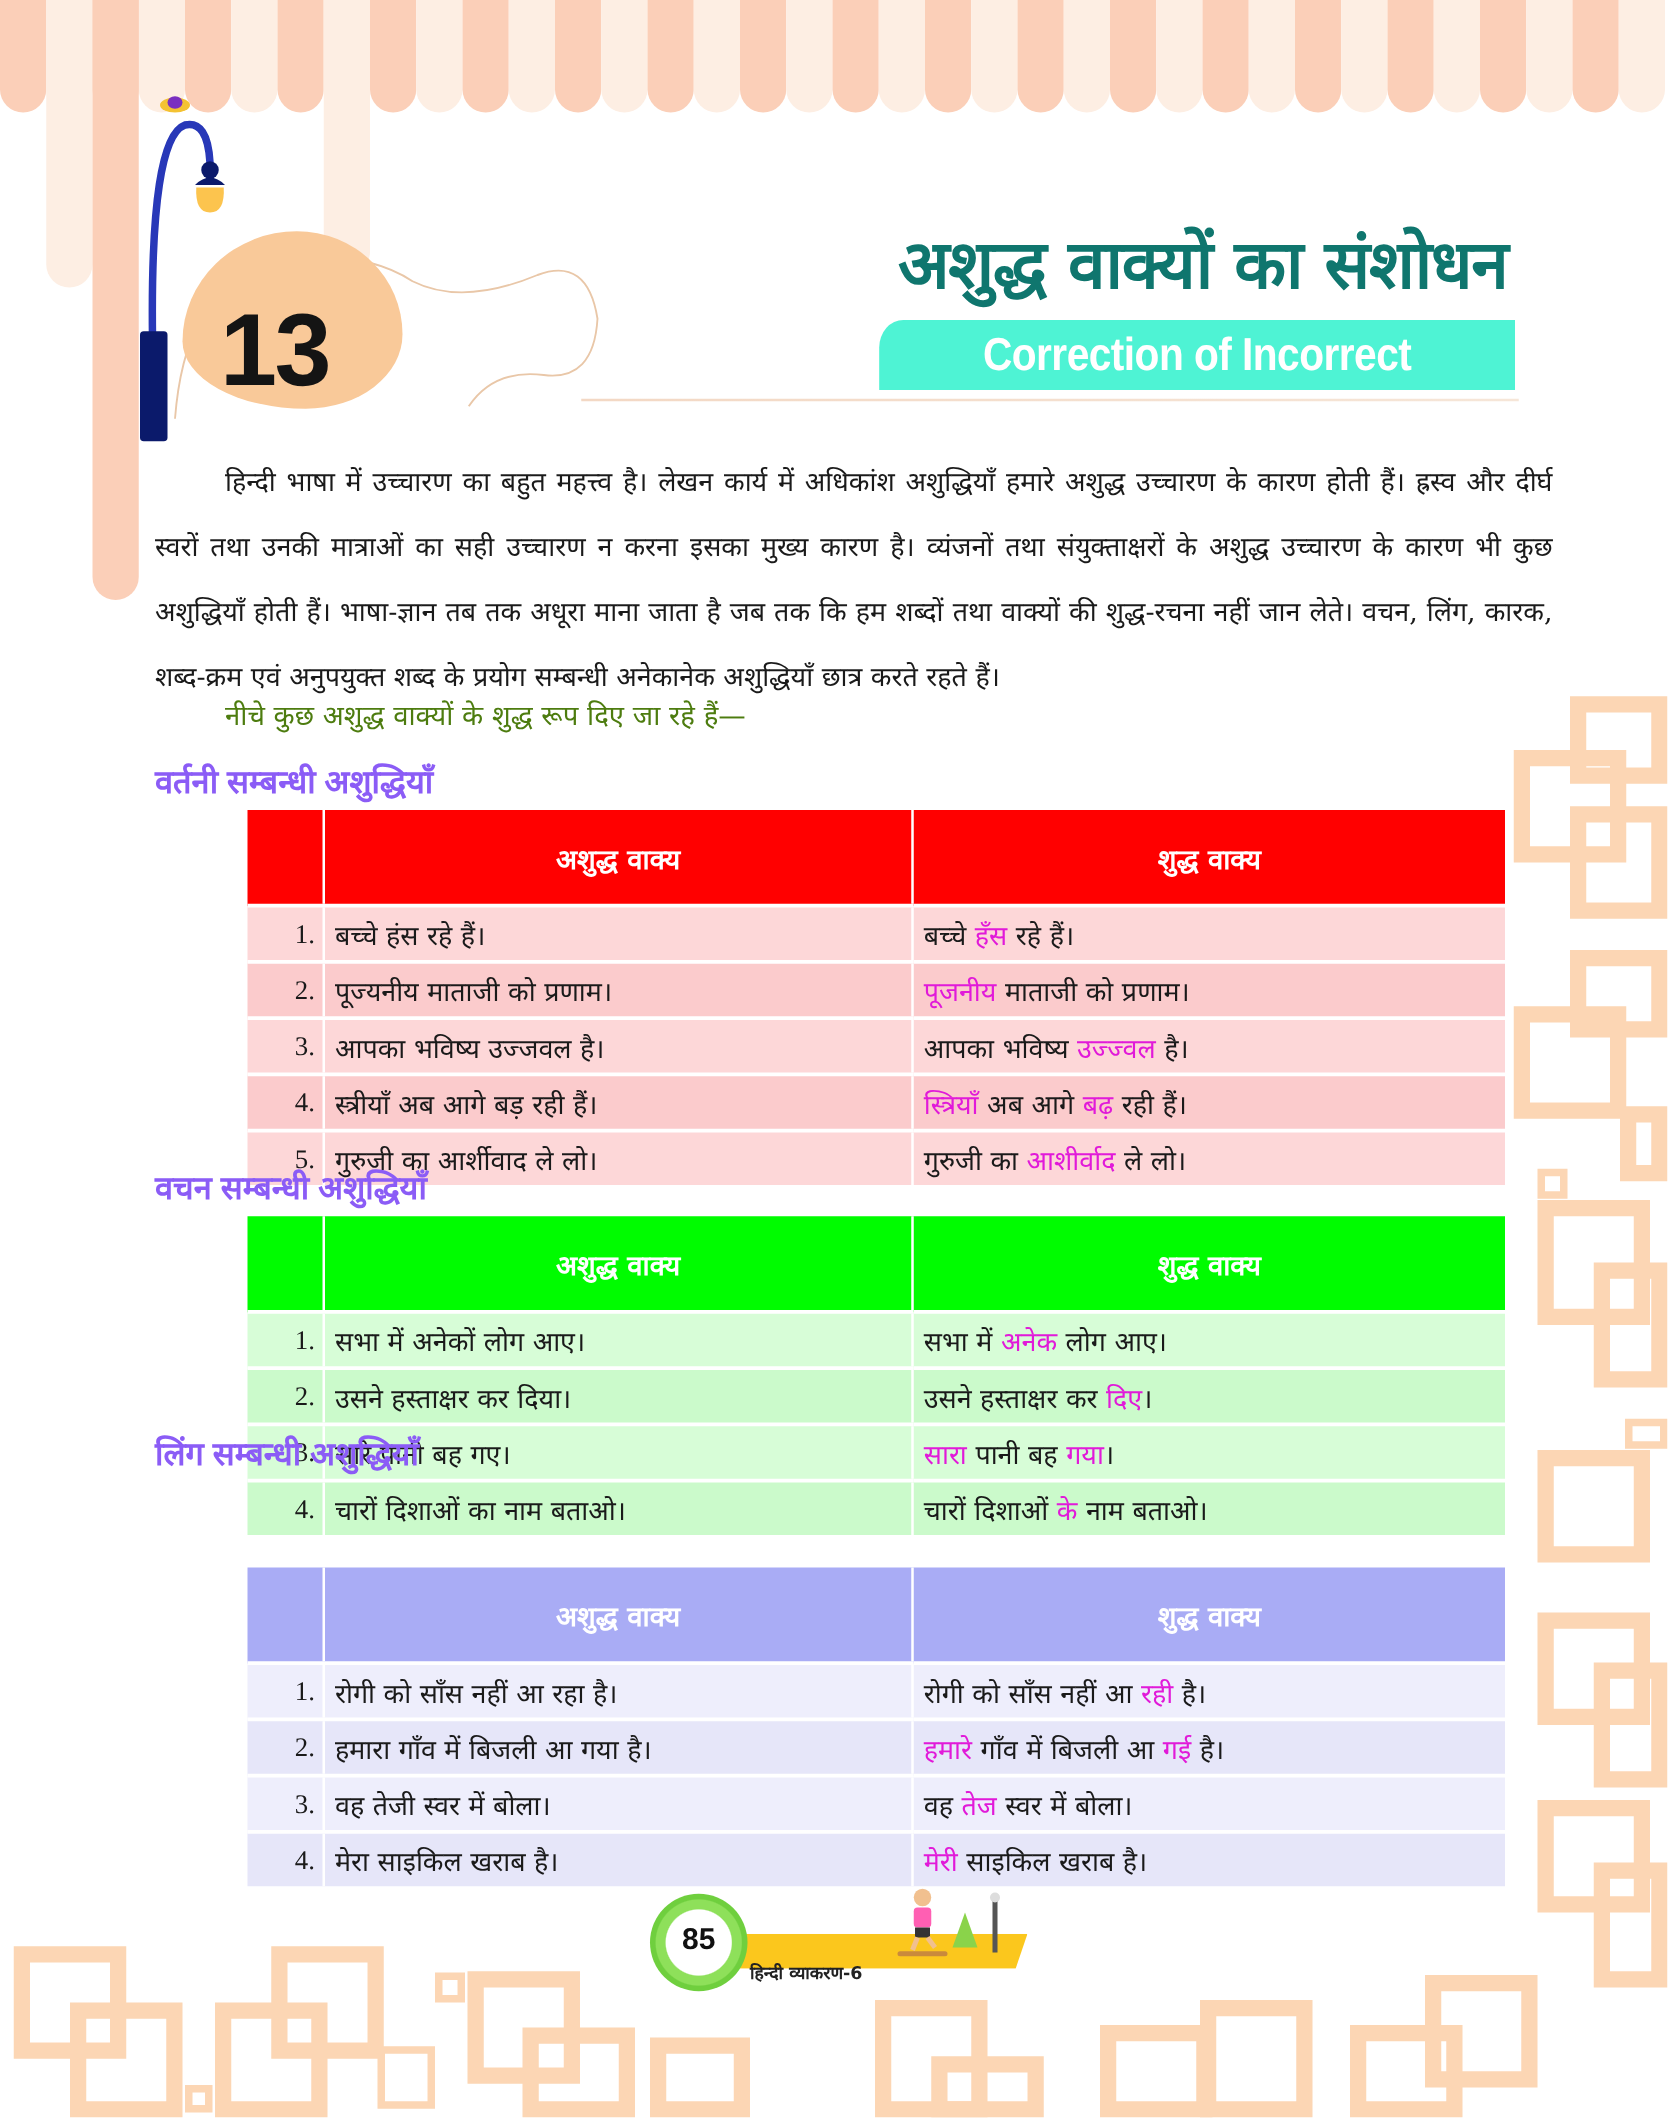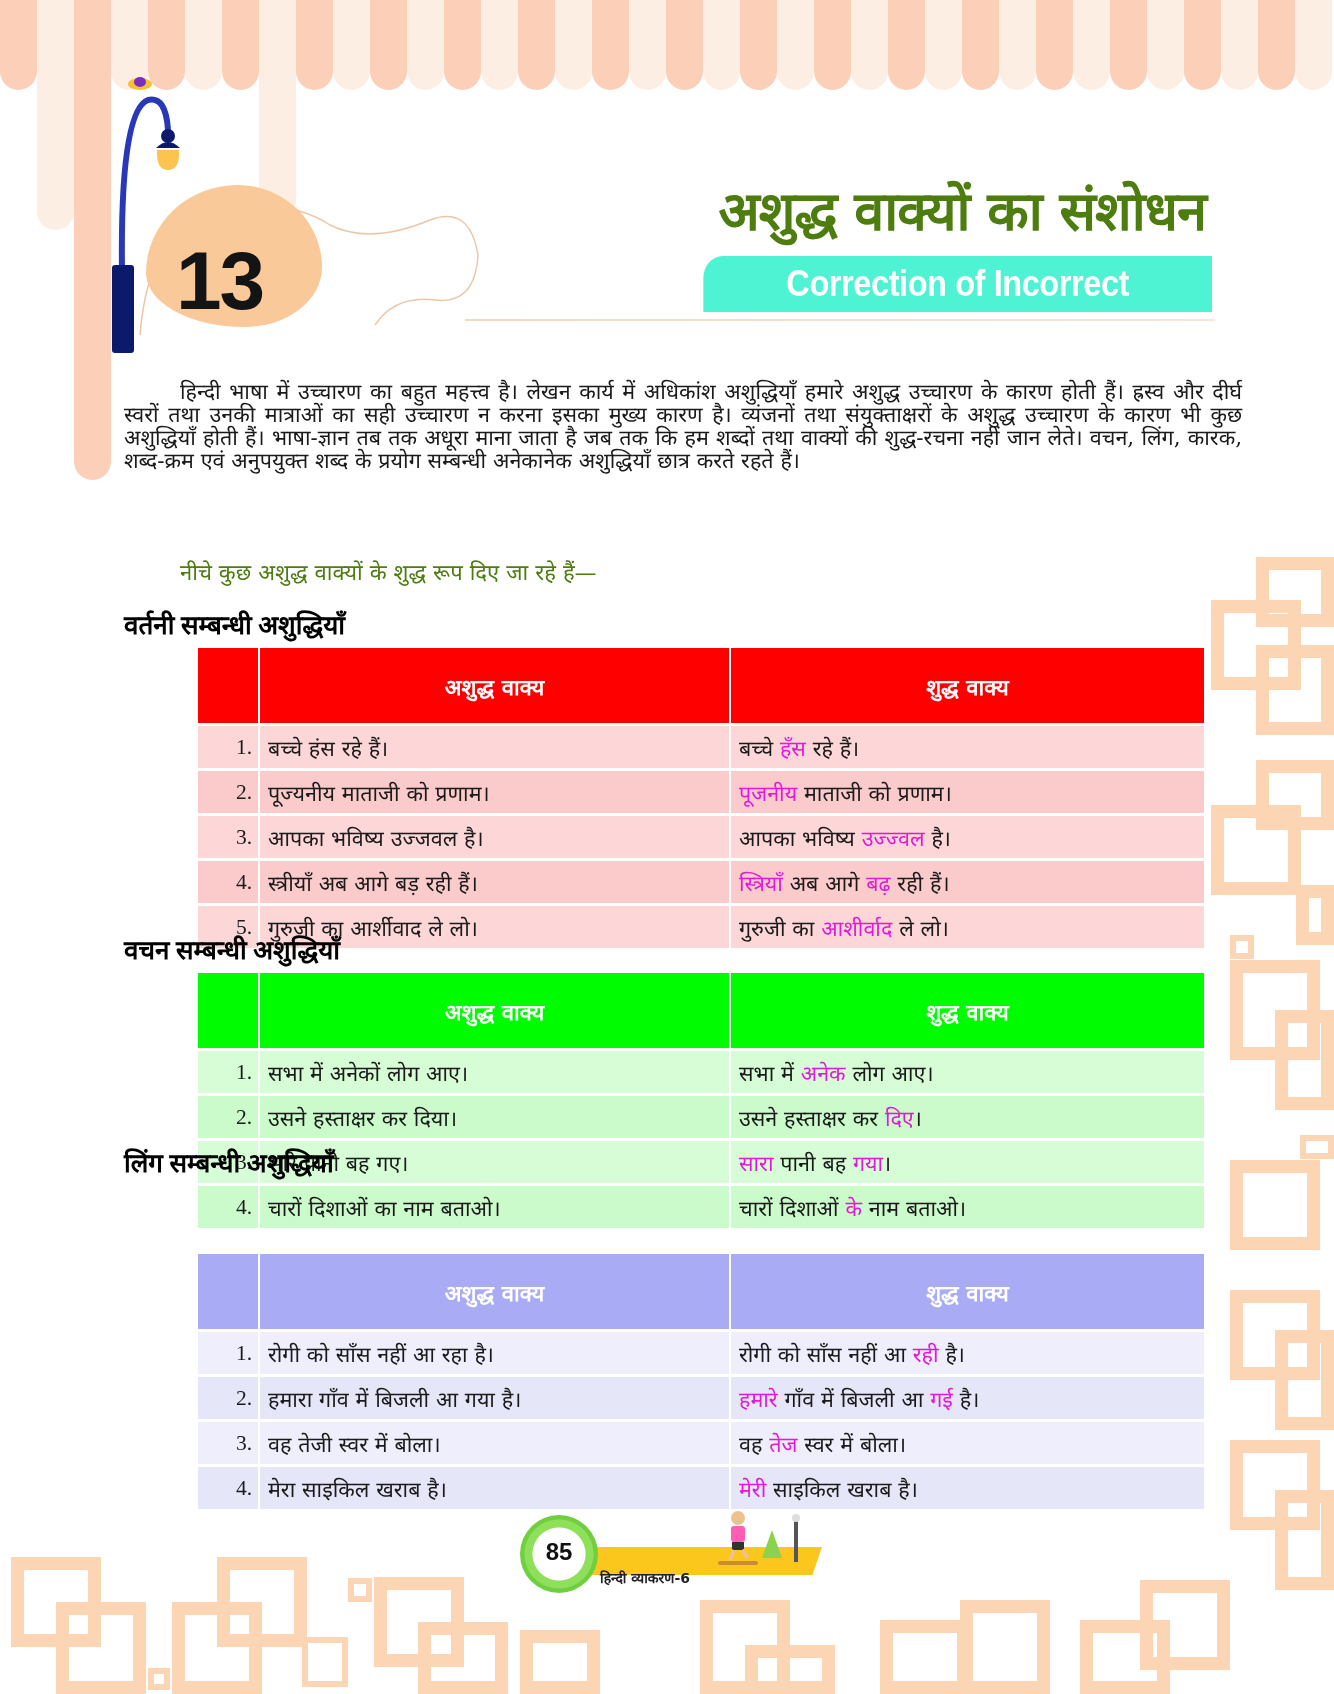--- a/index.html
+++ b/index.html
@@ -19,44 +19,44 @@
   .chapter-blob {
     position:absolute; left:146px; top:185px; width:176px; height:142px;
     background:#f9c999; border-radius:52% 48% 44% 56% / 62% 58% 42% 38%;
   }
   .chapter-number {
     position:absolute; left:176px; top:222px; font-family:"Liberation Sans", sans-serif;
     font-weight:bold; font-size:82px; color:#141414; letter-spacing:-2px;margin-top:12px;
   }
   .title-hindi {
     position:absolute; right:128px; top:172px; font-family:"DejaVu Sans", sans-serif;
-    font-weight:bold; font-size:54px; color:#4d7c0f; letter-spacing:-1px;
+    font-weight:bold; font-size:54px; color:#0f766e; letter-spacing:-1px;
   }
   .title-en {
     position:absolute; left:634px; top:256px; width:578px; height:56px;
     background:#4ef3d4; border-radius:22px 0 0 0;
     font-family:"Liberation Sans", sans-serif; font-weight:bold; font-size:37px;
     color:#ffffff; line-height:56px; text-align:center; letter-spacing:-0.5px;
     transform:scaleX(0.88); transform-origin:right center;
   }
   .title-rule {
     position:absolute; left:465px; top:319px; width:750px; height:2px;
     background:linear-gradient(to right, #f3d8c4, #f6e6d8);
   }
   .intro {
-    position:absolute; left:124px; top:380px; width:1118px; font-size:21.5px;
-    line-height:23px; text-align:justify; text-indent:56px;
+    position:absolute; left:124px; top:361px; width:1118px; font-size:21.5px;
+    line-height:52px; text-align:justify; text-indent:56px;
   }
   .intro-lead {
     position:absolute; left:180px; top:556px; font-size:22px; color:#4d7c0f;
     font-family:"DejaVu Sans", sans-serif;
   }
   .section-heading {
-    position:absolute; left:124px; font-family:Liberation Serif, serif;
-    font-weight:bold; font-size:26px; color:#000000;
+    position:absolute; left:124px; font-family:Liberation Sans, sans-serif;
+    font-weight:bold; font-size:26px; color:#8b5cf6;
   }
   table.cmp {
     position:absolute; left:198px; width:1006px; border-collapse:collapse;
     table-layout:fixed; font-size:21.5px;
   }
   table.cmp col.c0 { width:61px; }
   table.cmp col.c1 { width:471px; }
   table.cmp col.c2 { width:474px; }
   table.cmp th {
     height:51px; color:#ffffff; font-family:"DejaVu Sans", sans-serif;

